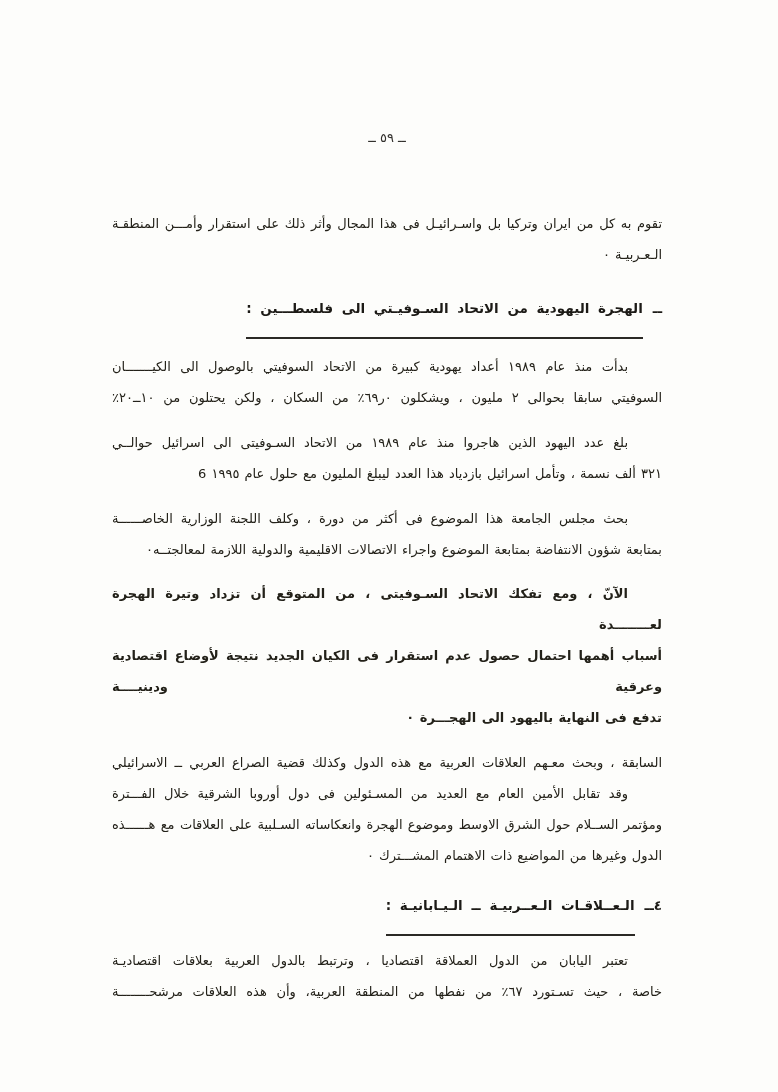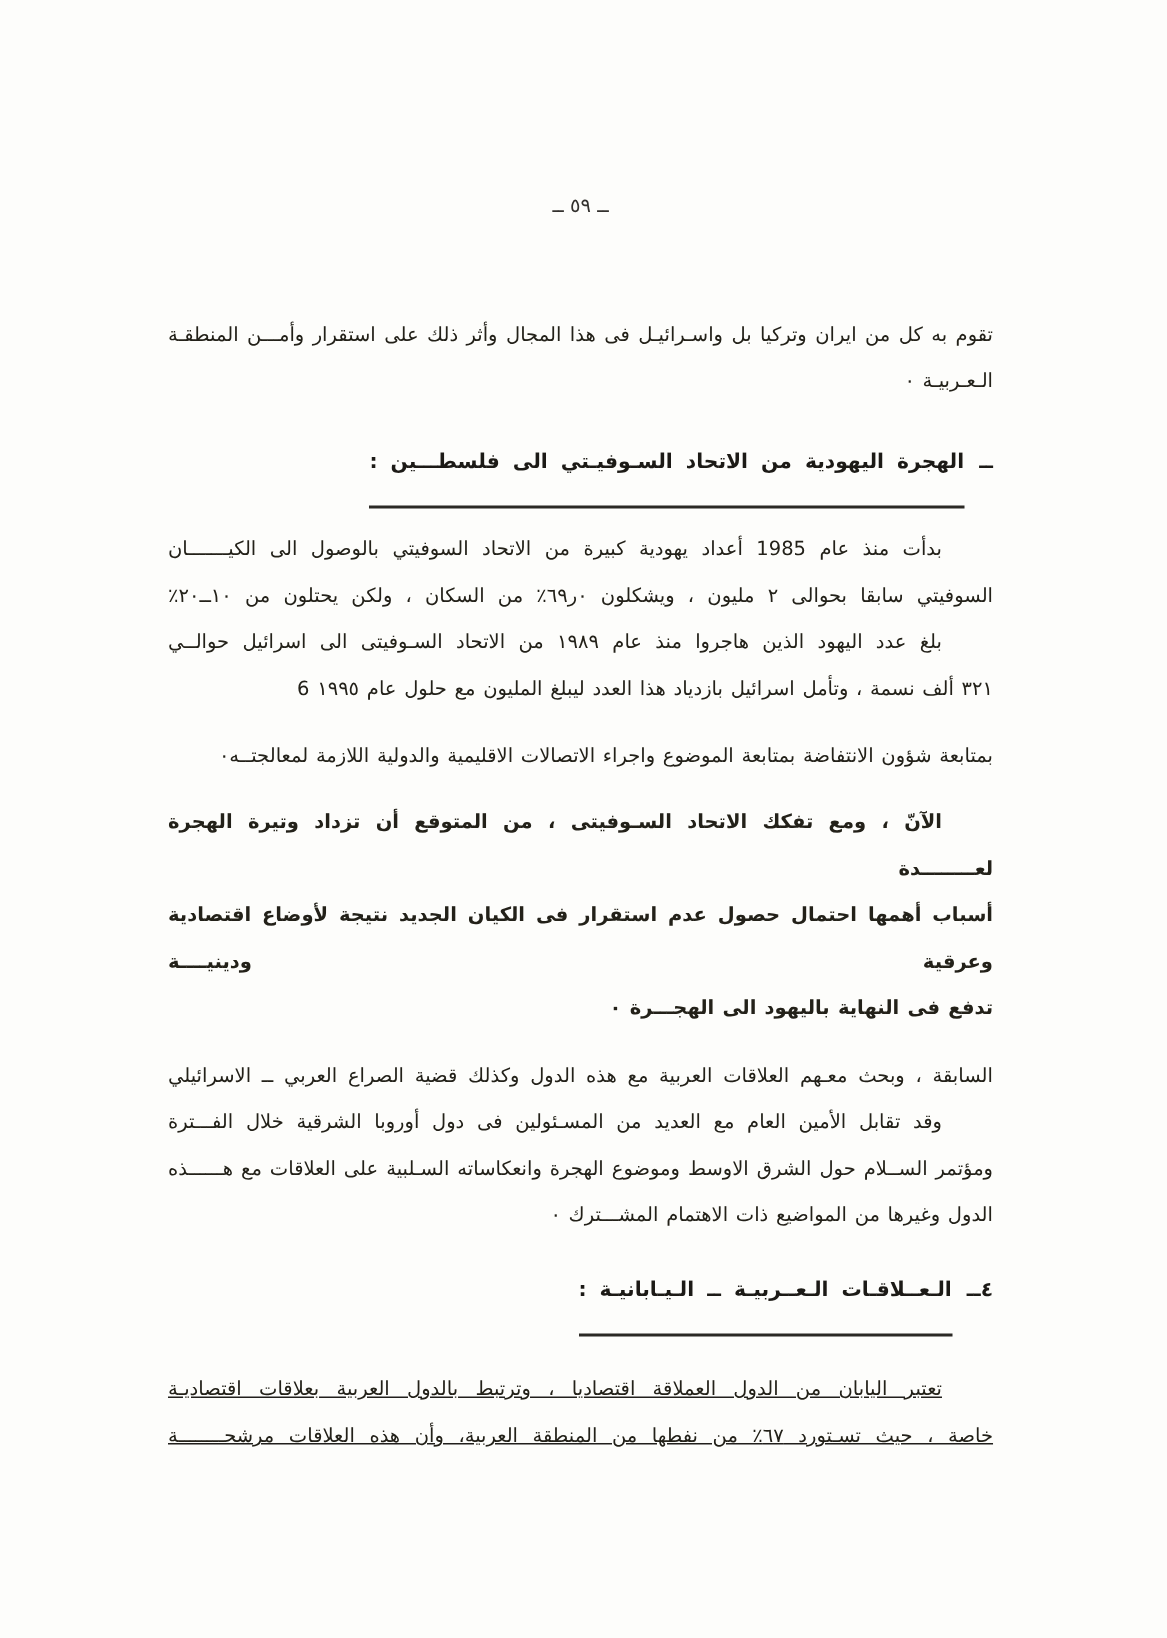--- a/index.html
+++ b/index.html
@@ -54,55 +54,56 @@
   .h-num  { display:inline-block; margin-left:10px; }
   .h-underline {
     display:inline-block;
     padding-bottom:21px;
     border-bottom:2px solid #2b2925;
   }
   
   .para-intro       { margin-top:63px; }
   .heading-migration{ margin-top:30px; }
   .para-immigration { margin-top:12px; }
-  .para-numbers     { }
+  .para-numbers     { margin-top:14px; }
   .para-league      { margin-top:14px; }
   .para-breakup     { margin-top:13px;font-weight:bold; }
   .para-secretary   { margin-top:14px; }
   .heading-japan    { margin-top:26px; }
-  .para-japan       { margin-top:20px;text-decoration:underline; }
+  .para-japan       { margin-top:9px; }
 </style>
 </head>
 <body>
 
 <div class="page">
   <div class="column">
 
     <div class="page-number">ــ  ٥٩  ــ</div>
 
     <div class="para para-intro">
       <div class="ln">تقوم به كل من ايران وتركيا بل واسـرائيـل فى هذا المجال وأثر ذلك على استقرار وأمـــن المنطقـة</div>
       <div class="ln end">الـعـربيـة ٠</div>
     </div>
 
     <div class="heading heading-migration">
       <span class="h-dash">ــ</span><span class="h-underline">الهجرة اليهودية من الاتحاد السـوفيـتي الى فلسطـــين  :</span>
     </div>
 
     <div class="para para-immigration">
-      <div class="ln first">بدأت منذ عام 1985 أعداد يهودية كبيرة من الاتحاد السوفيتي بالوصول الى الكيـــــــان</div>
+      <div class="ln first">بدأت منذ عام ١٩٨٩ أعداد يهودية كبيرة من الاتحاد السوفيتي بالوصول الى الكيـــــــان</div>
       <div class="ln">السوفيتي سابقا بحوالى ٢ مليون ، ويشكلون ٠ر٦٩٪ من السكان ، ولكن يحتلون من ١٠ــ٢٠٪</div>
     </div>
 
     <div class="para para-numbers">
       <div class="ln first">بلغ عدد اليهود الذين هاجروا منذ عام ١٩٨٩ من الاتحاد السـوفيتى الى اسرائيل حوالــي</div>
       <div class="ln end">٣٢١ ألف نسمة ، وتأمل اسرائيل بازدياد هذا العدد ليبلغ المليون مع حلول عام ١٩٩٥ 6</div>
     </div>
 
     <div class="para para-league">
+      <div class="ln first">بحث مجلس الجامعة هذا الموضوع فى أكثر من دورة ، وكلف اللجنة الوزارية الخاصــــــة</div>
       <div class="ln end">بمتابعة شؤون الانتفاضة بمتابعة الموضوع واجراء الاتصالات الاقليمية والدولية اللازمة لمعالجتــه٠</div>
     </div>
 
     <div class="para para-breakup">
       <div class="ln first">الآنّ ، ومع تفكك الاتحاد السـوفيتى ، من المتوقع أن تزداد وتيرة الهجرة لعــــــــدة</div>
       <div class="ln">أسباب أهمها احتمال حصول عدم استقرار فى الكيان الجديد نتيجة لأوضاع اقتصادية وعرقية ودينيــــة</div>
       <div class="ln end">تدفع فى النهاية باليهود الى الهجـــرة ٠</div>
     </div>
 
     <div class="para para-secretary">

